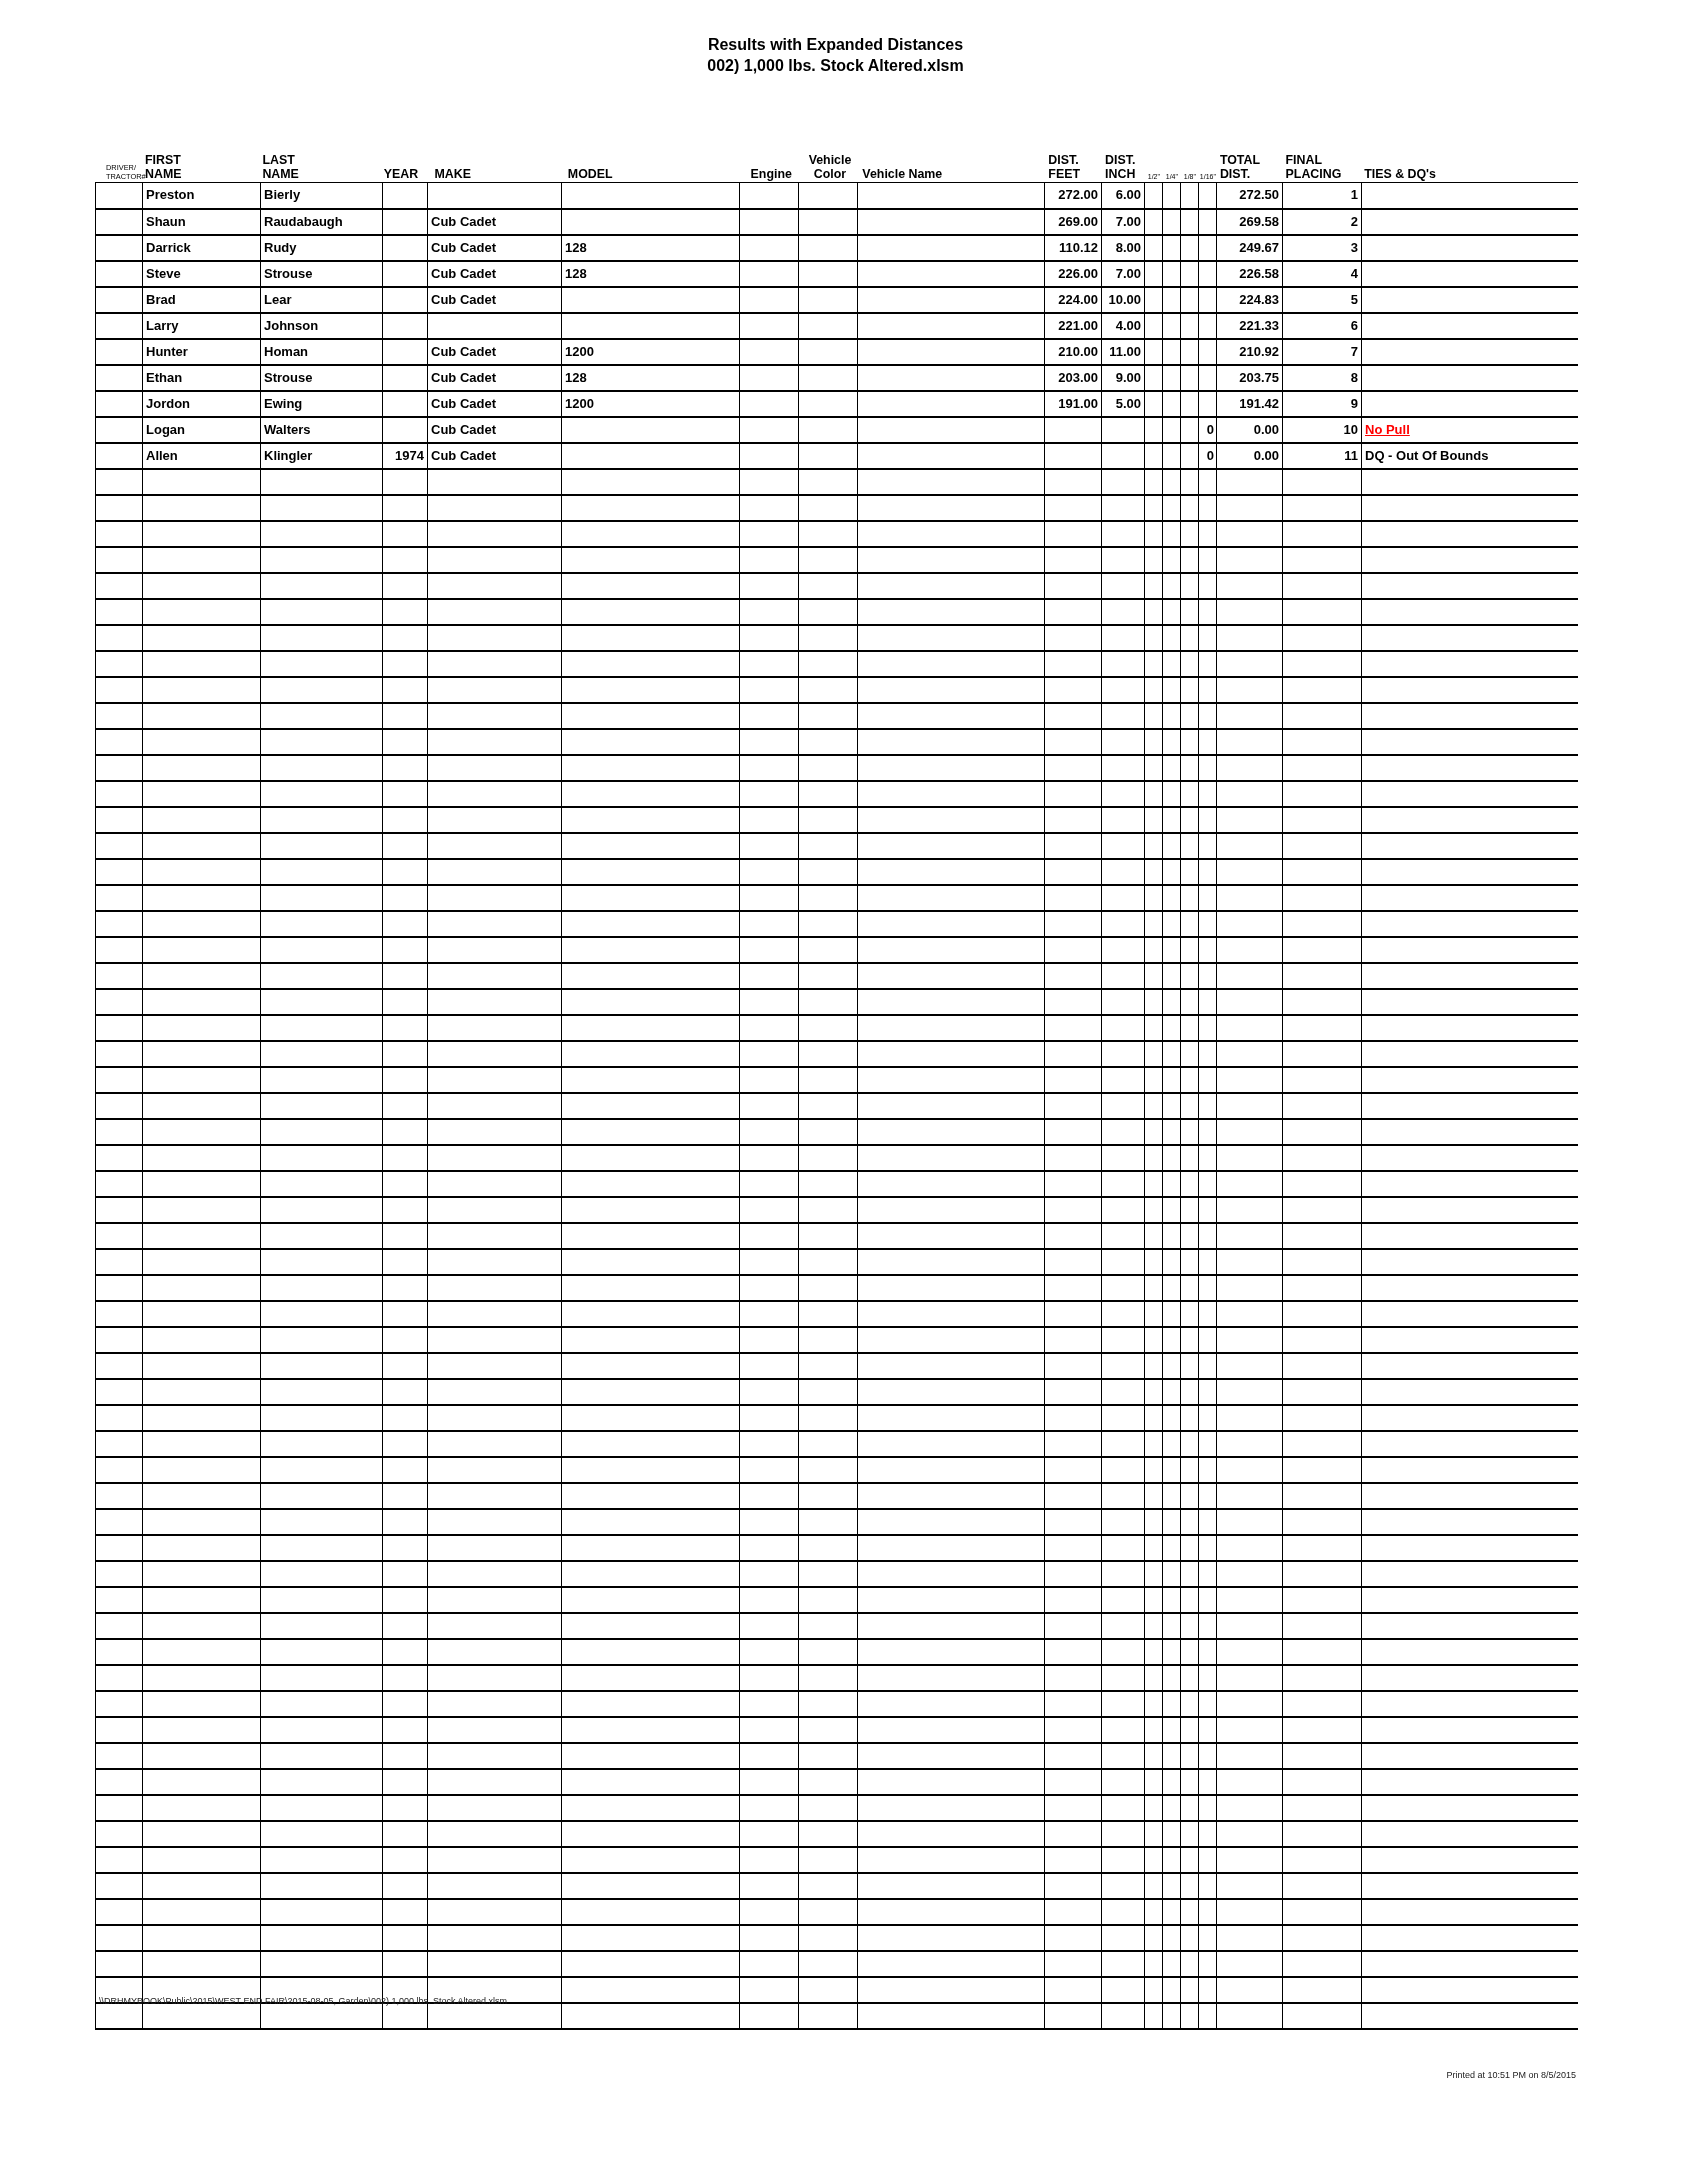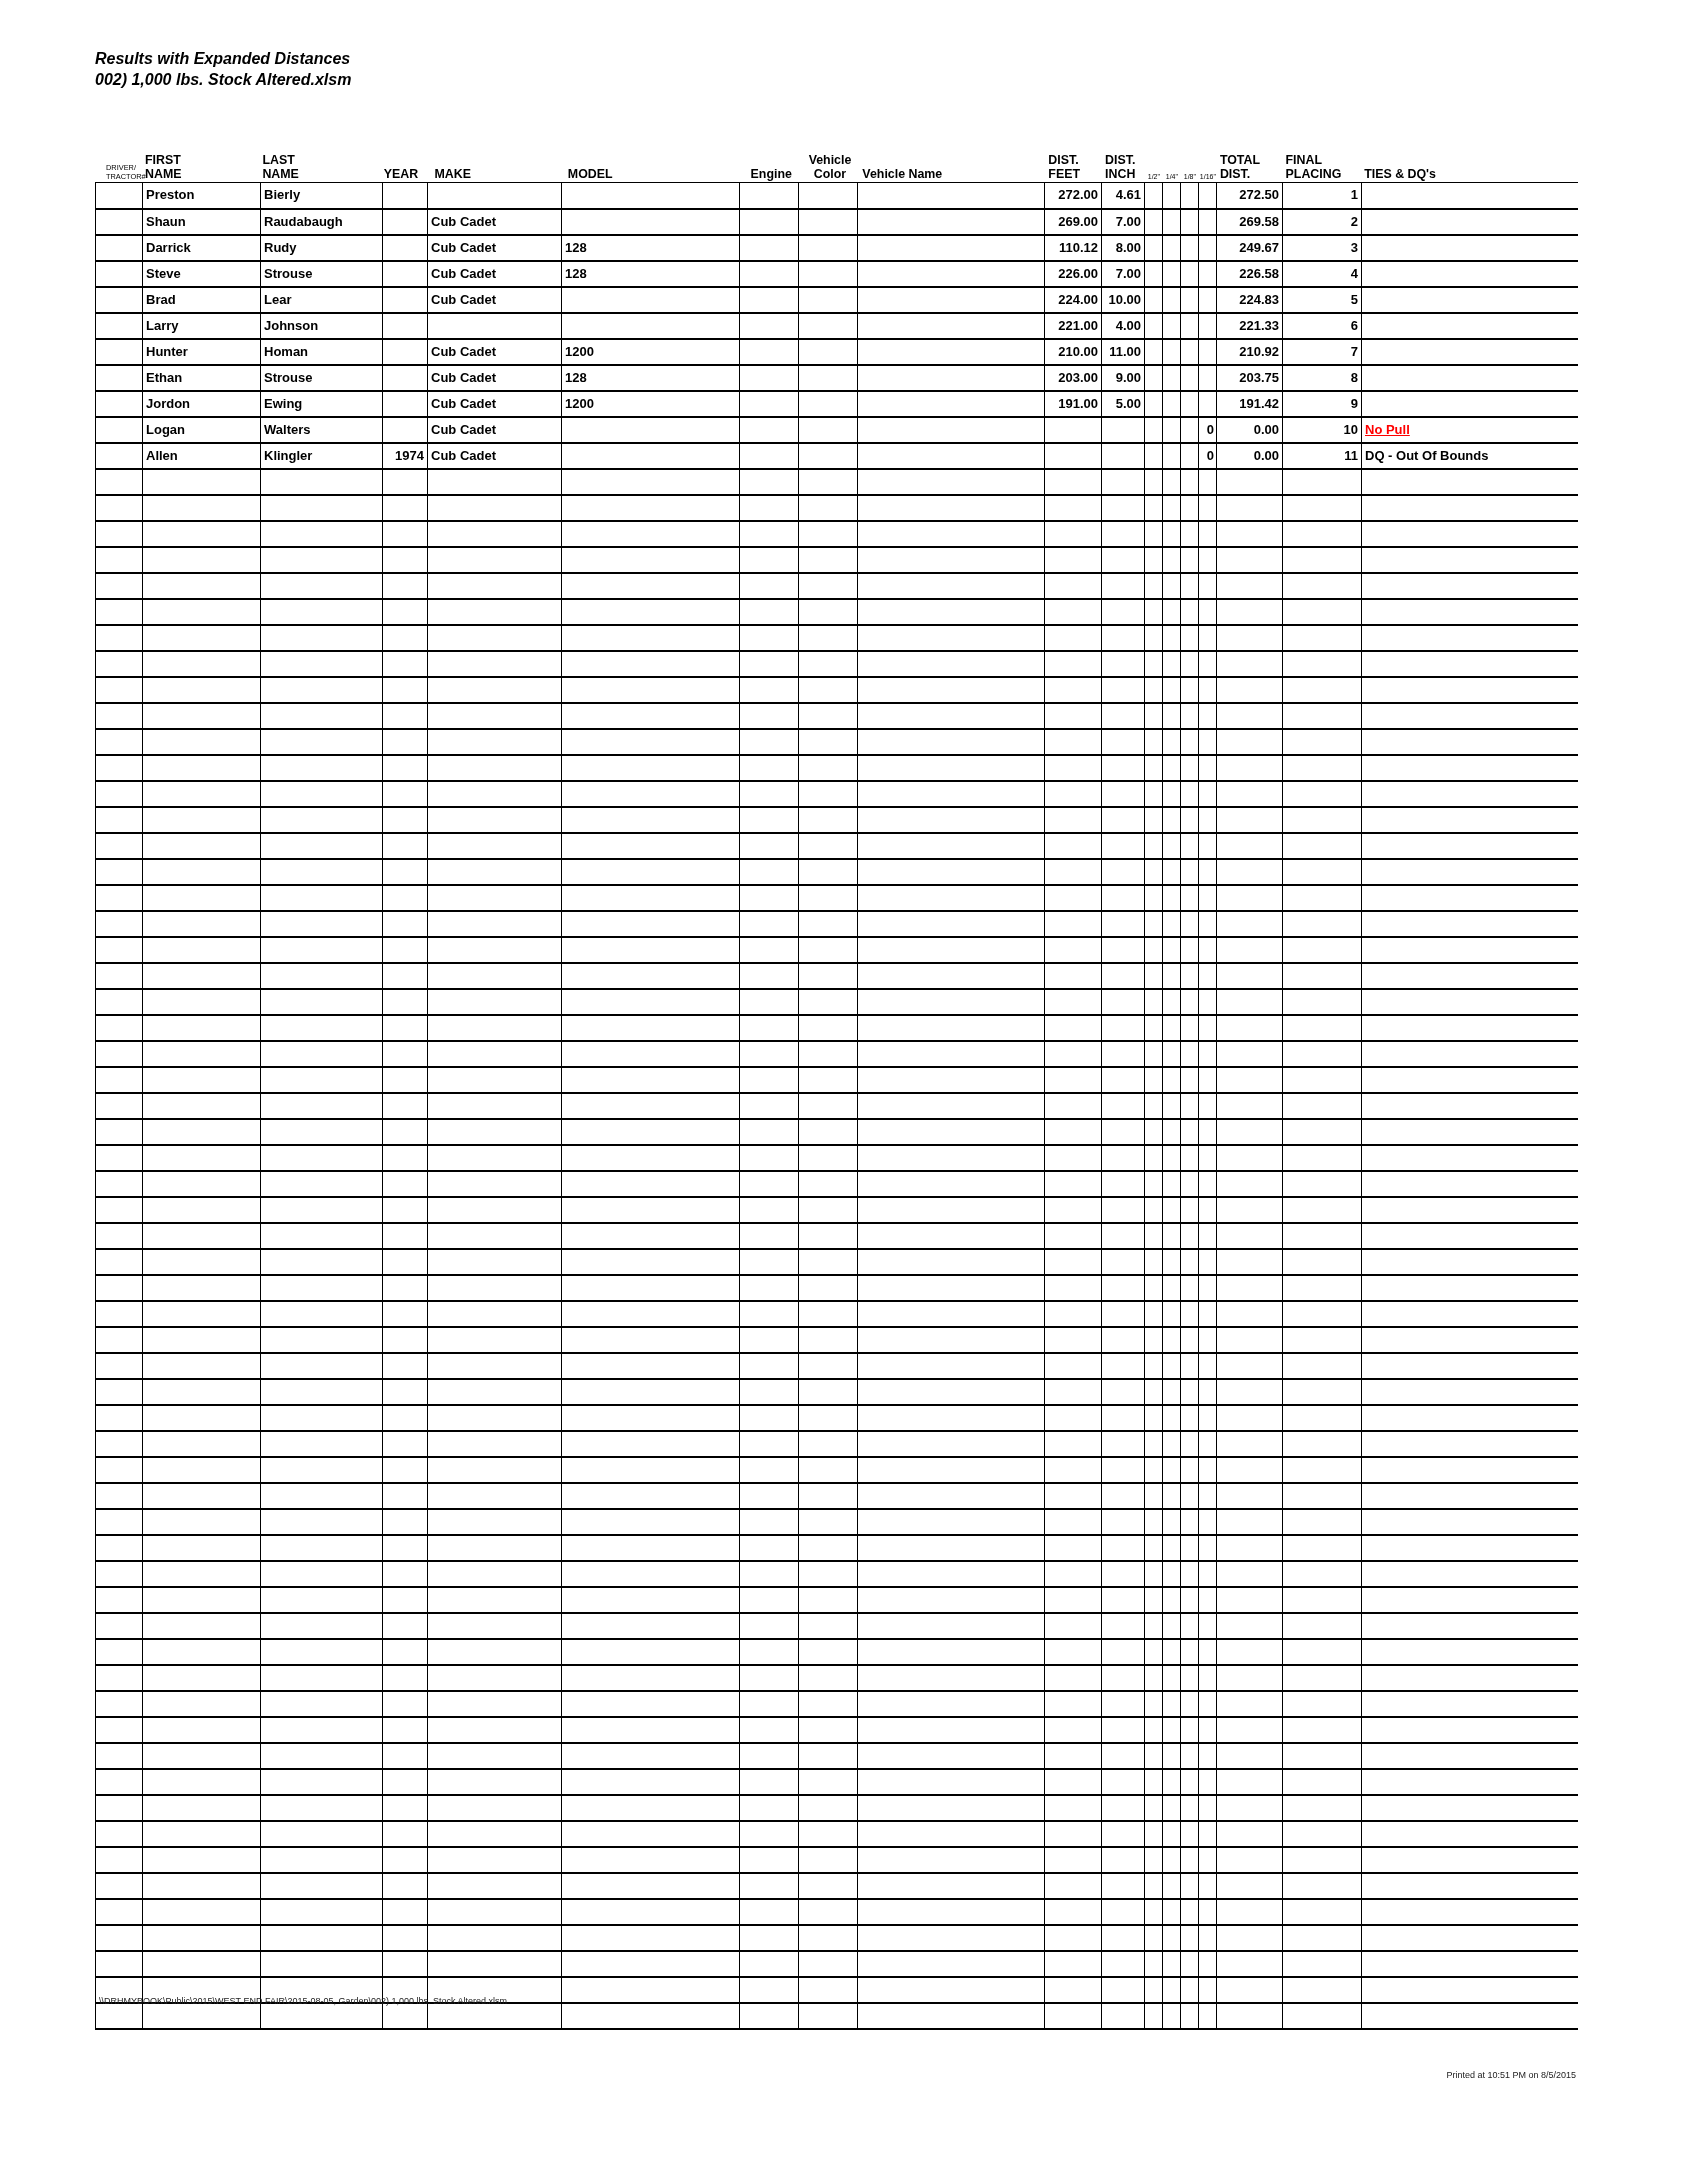--- a/index.html
+++ b/index.html
@@ -1,20 +1,20 @@
 <!DOCTYPE html>
 <html style="--dq-red: #ff0000;"><head>
 <meta charset="utf-8">
 <style>
   html,body{margin:0;padding:0;}
   body{
     width:1683px;height:2178px;position:relative;background:#ffffff;
     font-family:"Liberation Sans", sans-serif;color:#000;
   }
-  .title-block{position:absolute;left:95px;top:48px;width:1481px;font-style:italic;}
+  .title-block{position:absolute;left:95px;top:34px;width:1481px;text-align:center;}
   .title-line{font-size:16px;font-weight:700;line-height:21px;}
 
   .sheet{position:absolute;left:95px;top:145px;width:1481px;}
 
   
   .hdr{display:flex;align-items:flex-end;height:37px;}
   .hcell{box-sizing:border-box;padding:0 3px 1px 3px;font-size:12.4px;font-weight:700;line-height:13.4px;overflow:visible;white-space:nowrap;}
   .hcell.center{text-align:center;}
   .hcell.right{}
   .tiny{font-size:7.4px;font-weight:400;line-height:9px;white-space:nowrap;padding-left:8px;}
@@ -129,21 +129,21 @@
     <td></td>
     <td>Preston</td>
     <td>Bierly</td>
     <td class="num"></td>
     <td></td>
     <td></td>
     <td></td>
     <td></td>
     <td></td>
     <td class="num">272.00</td>
-    <td class="num">4.61</td>
+    <td class="num">6.00</td>
     <td class="fraccell"></td>
     <td class="fraccell"></td>
     <td class="fraccell"></td>
     <td class="fraccell"></td>
     <td class="num">272.50</td>
     <td class="num">1</td>
     <td></td>
   </tr>
         <tr>
     <td></td>

